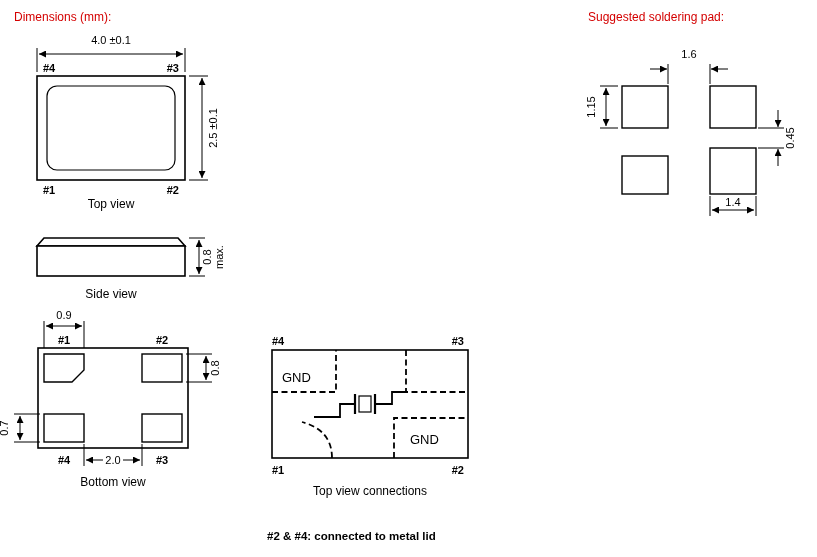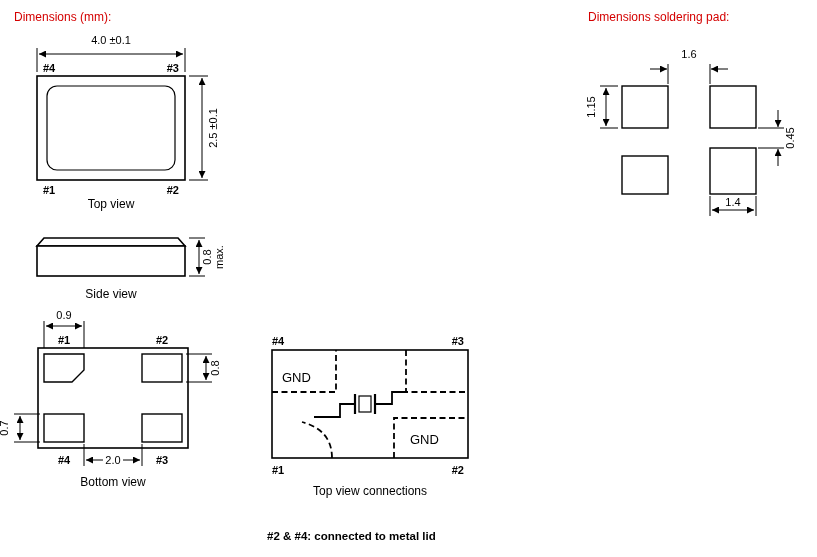--- a/index.html
+++ b/index.html
@@ -22,21 +22,21 @@
   .dash { stroke:#000; stroke-width:1.8; fill:none; stroke-dasharray:6 3.5; }
   .wire { stroke:#000; stroke-width:1.8; fill:none; }
   .plate { stroke:#000; stroke-width:2.2; }
 </style>
 </head>
 <body>
 
 <div class="canvas">
 
   <div class="hdr" style="left:14px; top:10px;">Dimensions (mm):</div>
-  <div class="hdr" style="left:588px; top:10px;">Dimensions soldering pad:</div>
+  <div class="hdr" style="left:588px; top:10px;">Suggested soldering pad:</div>
 
   <svg style="left:10px; top:30px;" width="230" height="190" viewBox="0 0 230 190">
     <defs>
       <marker id="arrA" viewBox="0 0 10 10" refX="10" refY="5" markerWidth="7" markerHeight="7" orient="auto-start-reverse">
         <path d="M0,0 L10,5 L0,10 z"></path>
       </marker>
     </defs>
     <g>
       <text x="101" y="14" class="dim mid">4.0 ±0.1</text>
       <line class="thin" x1="27" y1="18" x2="27" y2="42"></line>

